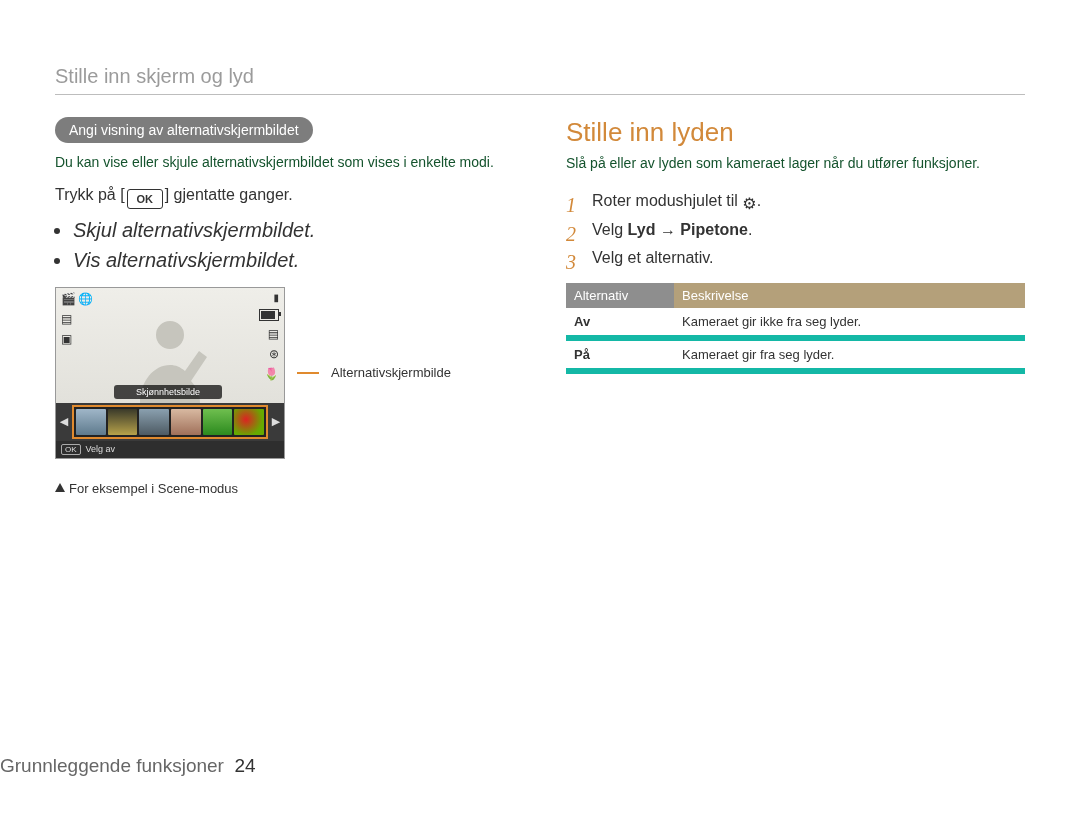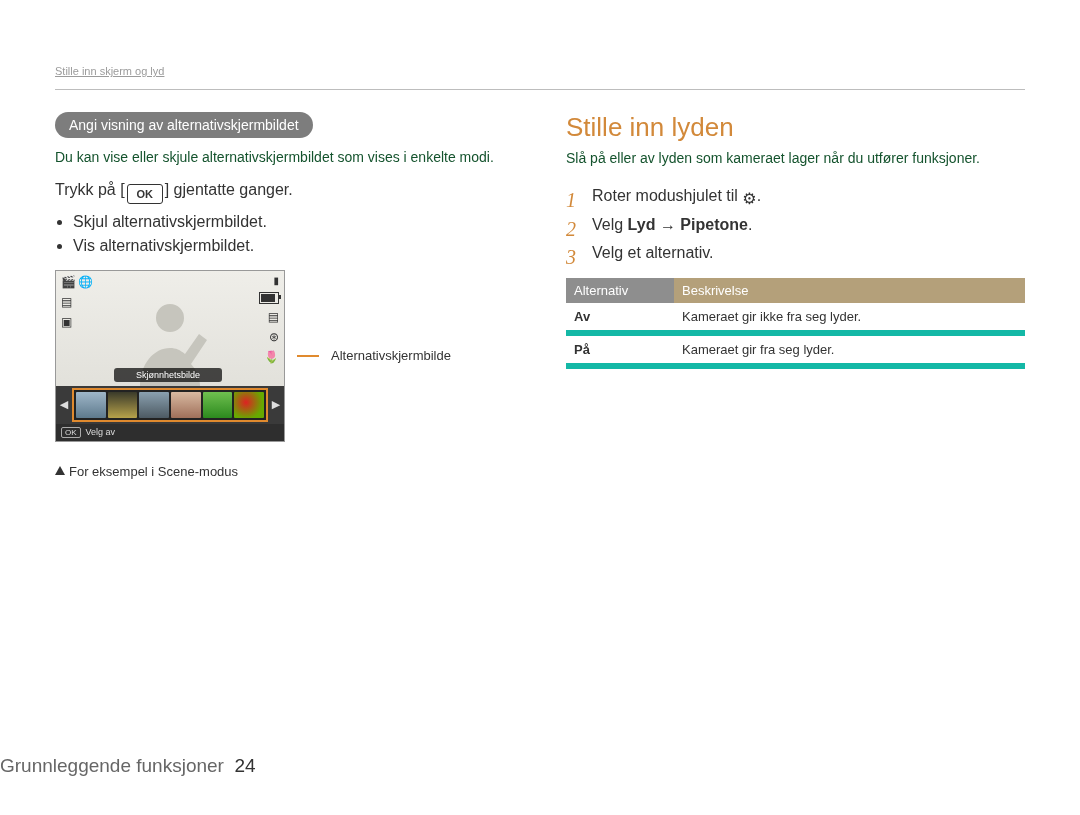--- a/index.html
+++ b/index.html
@@ -22,23 +22,22 @@
   .two-col {
     display: flex;
     gap: 52px;
   }
   .col {
     flex: 1;
     min-width: 0;
   }
   .breadcrumb {
     color: #9b9b9b;
-    font-size: 11px;
-    margin-bottom: 12px;
-    text-decoration: underline;
+    font-size: 20px;
+    margin-bottom: 6px;
   }
   hr.sep {
     border: none;
     border-top: 1px solid #bdbdbd;
     margin: 0 0 22px 0;
   }
   .pill {
     display: inline-block;
     background: #7d7d7d;
     color: #fff;
@@ -69,22 +68,23 @@
     font-weight: bold;
     padding: 0 3px;
     vertical-align: -3px;
     margin: 0 2px;
   }
   ul.dots {
     margin: 0 0 12px 0;
     padding-left: 18px;
   }
   ul.dots li {
-    font-size: 16px;
+    font-size: 20px;
     line-height: 1.5;
+    font-style: italic;
   }
   .h2-color {
     color: #d2893a;
     font-size: 26px;
     font-weight: 400;
     margin: 0 0 6px 0;
   }
   .step-list {
     list-style: none;
     padding: 0;

